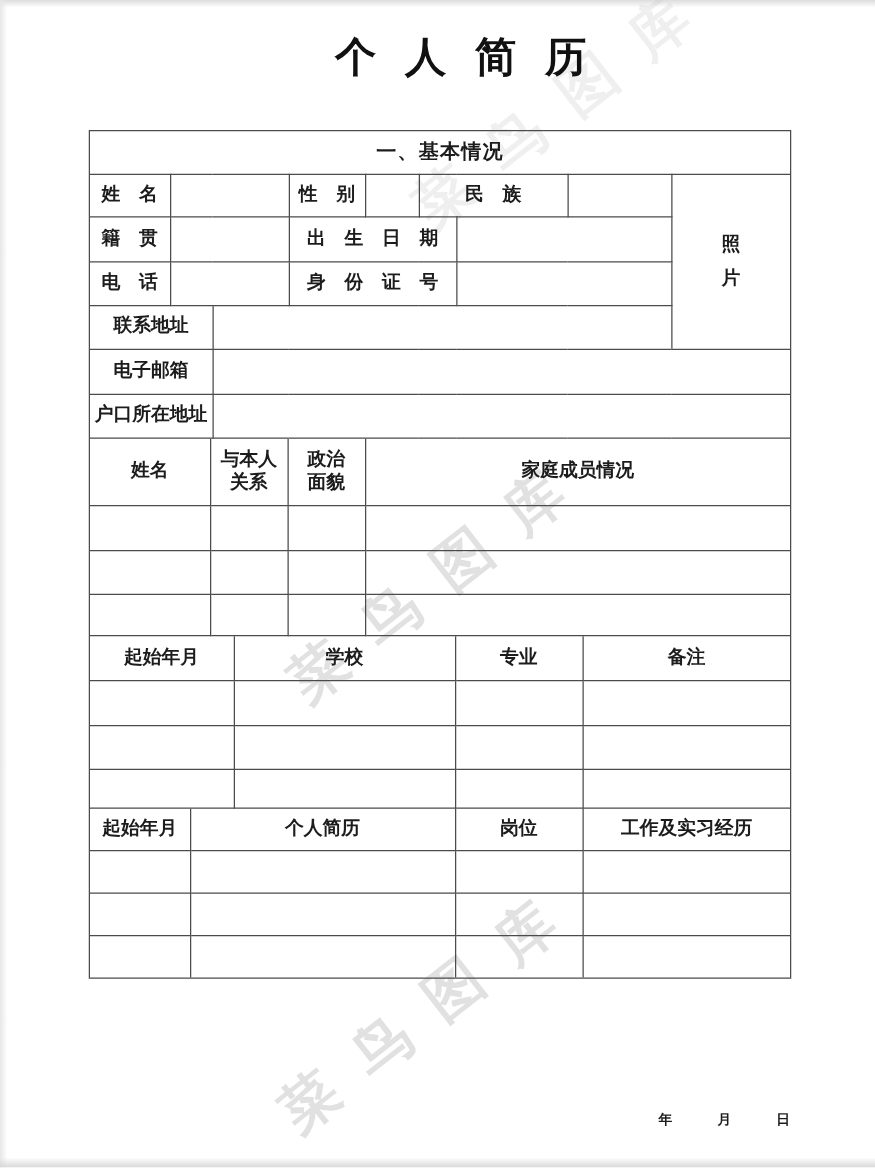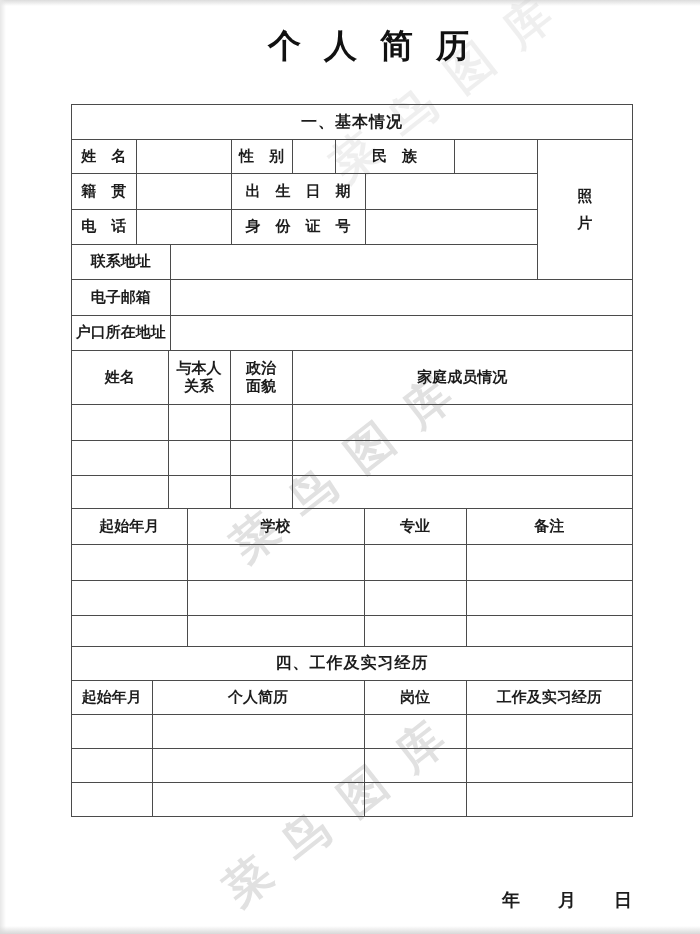--- a/index.html
+++ b/index.html
@@ -40,21 +40,21 @@
     vertical-align:middle;overflow:hidden;line-height:1.25;
   }
   td.lc{border-right:none;margin-top:38px;}
   .form table:last-child tr:last-child td{border-bottom:none;}
   td.sechdr{font-size:16px;letter-spacing:1px;}
   td.photo{line-height:27px;}
   .two-line span{display:block;font-family:Liberation Serif, serif;}
 
   .dateline{
     position:absolute;left:71px;top:888px;width:561px;text-align:right;
-    font-size:18px;font-weight:bold;padding-right:8px;
+    font-size:11px;font-weight:bold;padding-right:8px;
   }
   .dateline .gap{margin-left:33px;}
 </style>
 </head>
 <body>
 
 <div class="edge-top"></div>
 <div class="edge-left"></div>
 <div class="edge-bottom"></div>
 
@@ -198,23 +198,20 @@
     </table>
 
   <table>
     <colgroup>
       <col style="width:80px">
         <col style="width:212px">
         <col style="width:102px">
         <col style="width:166px">
     </colgroup>
     <tbody>
-        <tr style="height:34px">
-      <td colspan="4" class="lc sechdr">四、工作及实习经历</td>
-    </tr>
     <tr style="height:34px">
       <td>起始年月</td>
       <td>个人简历</td>
       <td>岗位</td>
       <td class="lc">工作及实习经历</td>
     </tr>
     <tr style="height:34px">
       <td></td>
       <td></td>
       <td></td>

